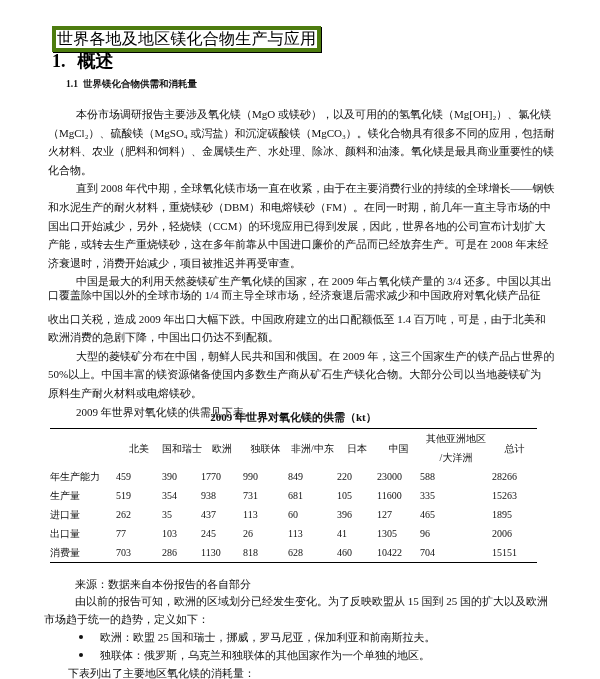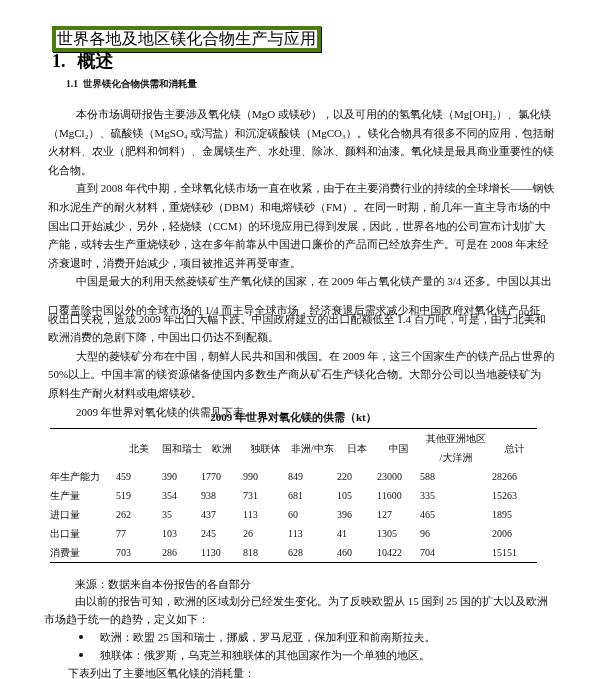--- a/index.html
+++ b/index.html
@@ -138,21 +138,21 @@
   <div>
     <div class="line j ind" style="top:167px">直到 2008 年代中期，全球氧化镁市场一直在收紧，由于在主要消费行业的持续的全球增长——钢铁</div>
     <div class="line j cont" style="top:186px">和水泥生产的耐火材料，重烧镁砂（DBM）和电熔镁砂（FM）。在同一时期，前几年一直主导市场的中</div>
     <div class="line j cont" style="top:205px">国出口开始减少，另外，轻烧镁（CCM）的环境应用已得到发展，因此，世界各地的公司宣布计划扩大</div>
     <div class="line j cont" style="top:223px">产能，或转去生产重烧镁砂，这在多年前靠从中国进口廉价的产品而已经放弃生产。可是在 2008 年末经</div>
     <div class="line cont" style="top:242px">济衰退时，消费开始减少，项目被推迟并再受审查。</div>
   </div>
 
   <div>
     <div class="line j ind" style="top:260px">中国是最大的利用天然菱镁矿生产氧化镁的国家，在 2009 年占氧化镁产量的 3/4 还多。中国以其出</div>
-    <div class="line j cont" style="top:289px">口覆盖除中国以外的全球市场的 1/4 而主导全球市场，经济衰退后需求减少和中国政府对氧化镁产品征</div>
+    <div class="line j cont" style="top:274px">口覆盖除中国以外的全球市场的 1/4 而主导全球市场，经济衰退后需求减少和中国政府对氧化镁产品征</div>
     <div class="line j cont" style="top:298px; width:495px">收出口关税，造成 2009 年出口大幅下跌。中国政府建立的出口配额低至 1.4 百万吨，可是，由于北美和</div>
     <div class="line cont" style="top:316px">欧洲消费的急剧下降，中国出口仍达不到配额。</div>
   </div>
 
   <div>
     <div class="line j ind" style="top:335px">大型的菱镁矿分布在中国，朝鲜人民共和国和俄国。在 2009 年，这三个国家生产的镁产品占世界的</div>
     <div class="line j cont" style="top:353px">50%以上。中国丰富的镁资源储备使国内多数生产商从矿石生产镁化合物。大部分公司以当地菱镁矿为</div>
     <div class="line cont" style="top:372px">原料生产耐火材料或电熔镁砂。</div>
   </div>
 

